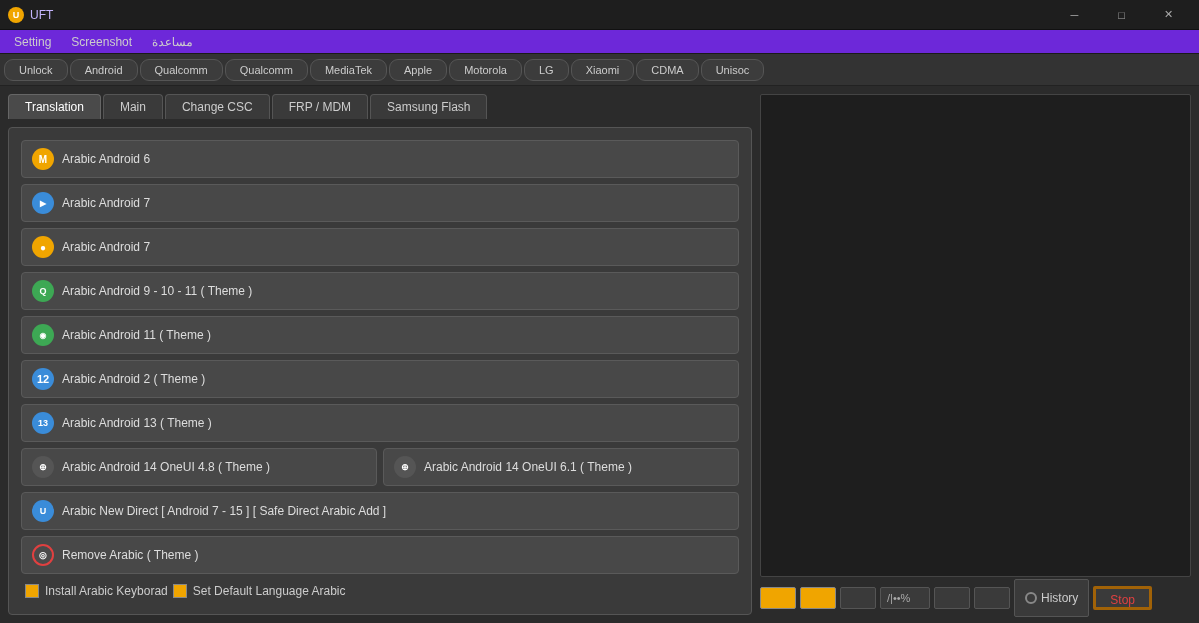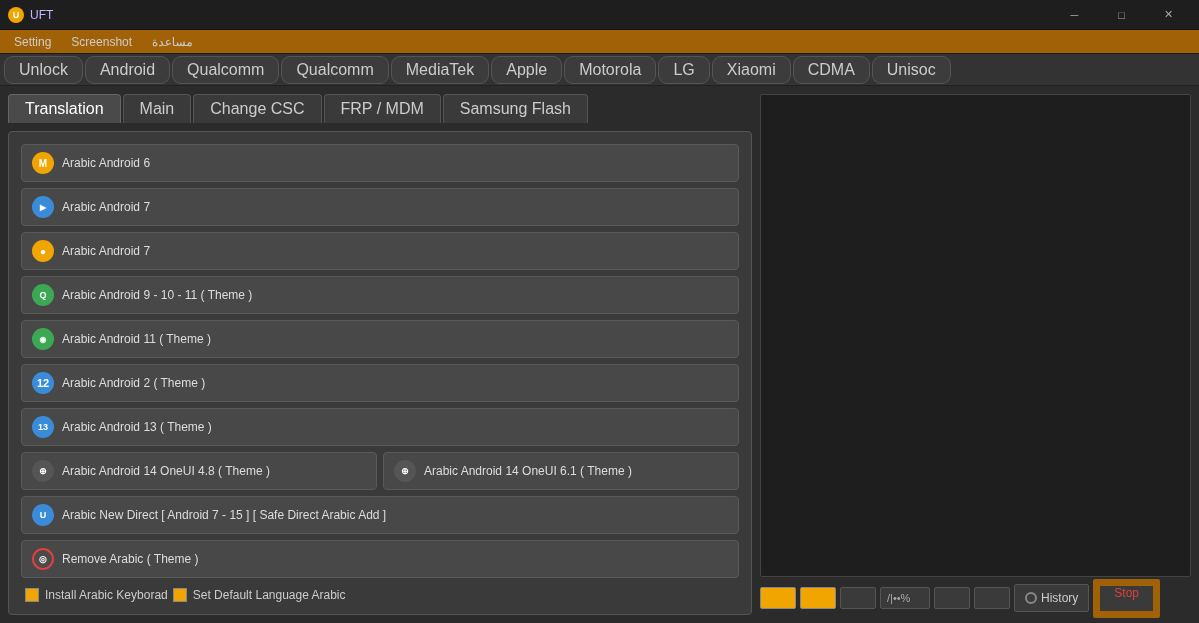--- a/index.html
+++ b/index.html
@@ -58,21 +58,21 @@
       cursor: pointer;
       font-size: 11px;
       display: flex;
       align-items: center;
       justify-content: center;
     }
 
     
     #menu-bar {
       height: 24px;
-      background: #a16207;
+      background: #6d28d9;
       display: flex;
       align-items: center;
       padding: 0 4px;
       border-bottom: 1px solid #1a1a1a;
     }
     .menu-item {
       padding: 2px 10px;
       color: #ccc;
       cursor: pointer;
       font-size: 12px;
@@ -89,21 +89,21 @@
       gap: 2px;
       border-bottom: 1px solid #222;
     }
     .nav-btn {
       padding: 4px 14px;
       background: #3c3c3c;
       border: 1px solid #555;
       border-radius: 9px;
       color: #ccc;
       cursor: pointer;
-      font-size: 16px;
+      font-size: 11px;
       text-align: right;
     }
 
     
     #main-layout {
       display: flex;
       height: calc(623px - 30px - 24px - 32px);
       
     }
 
@@ -122,21 +122,21 @@
       margin-bottom: 8px;
     }
     .tab {
       padding: 5px 16px;
       background: #3a3a3a;
       border: 1px solid #555;
       border-bottom: none;
       border-radius: 4px 4px 0 0;
       color: #ccc;
       cursor: pointer;
-      font-size: 16px;
+      font-size: 12px;
       text-align: right;
     }
     .tab.active {
       background: #4a4a4a;
       color: #fff;
       border-color: #666;
     }
 
     
     #content-box {
@@ -263,40 +263,40 @@
       border: 1px solid #555;
       border-radius: 2px;
       padding: 0 6px;
       display: flex;
       align-items: center;
       font-size: 11px;
       color: #aaa;
       min-width: 50px;
     }
     #history-btn {
-      height: 28px;
+      height: 38px;
       background: #3a3a3a;
       border: 1px solid #555;
       border-radius: 2px;
       padding: 0 10px;
       display: flex;
       align-items: center;
       gap: 4px;
       cursor: pointer;
       font-size: 12px;
       color: #ccc;
     }
     #stop-btn {
-      height: 39px;
-      background: #3a3a3a;
-      border: 7px solid #a16207;
+      height: 24px;
+      background: #3a3a3a;
+      border: 3px solid #a16207;
       border-radius: 2px;
       padding: 0 14px;
       display: flex;
-      align-items: flex-start;
+      align-items: flex-end;
       cursor: pointer;
       font-size: 12px;
       color: #e04040;
     }
 
     
     .icon-m { background: #f0a500; }
     .icon-n { background: #3a8cd9; }
     .icon-8 { background: #f0a500; }
     .icon-q { background: #3da854; }

